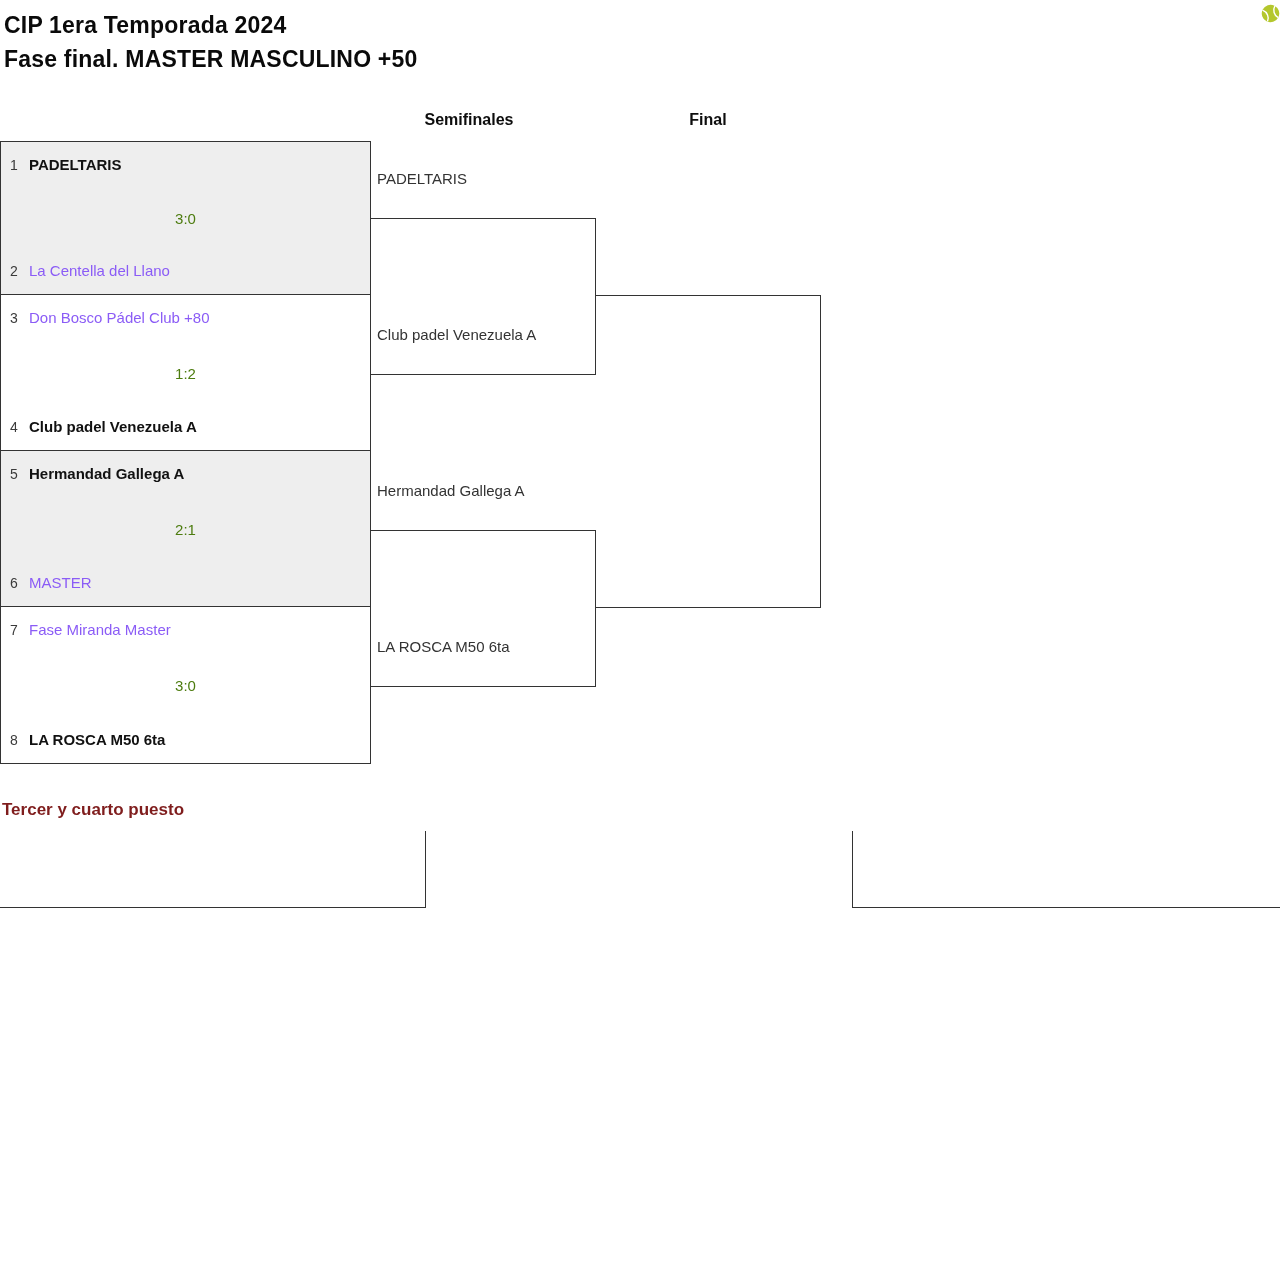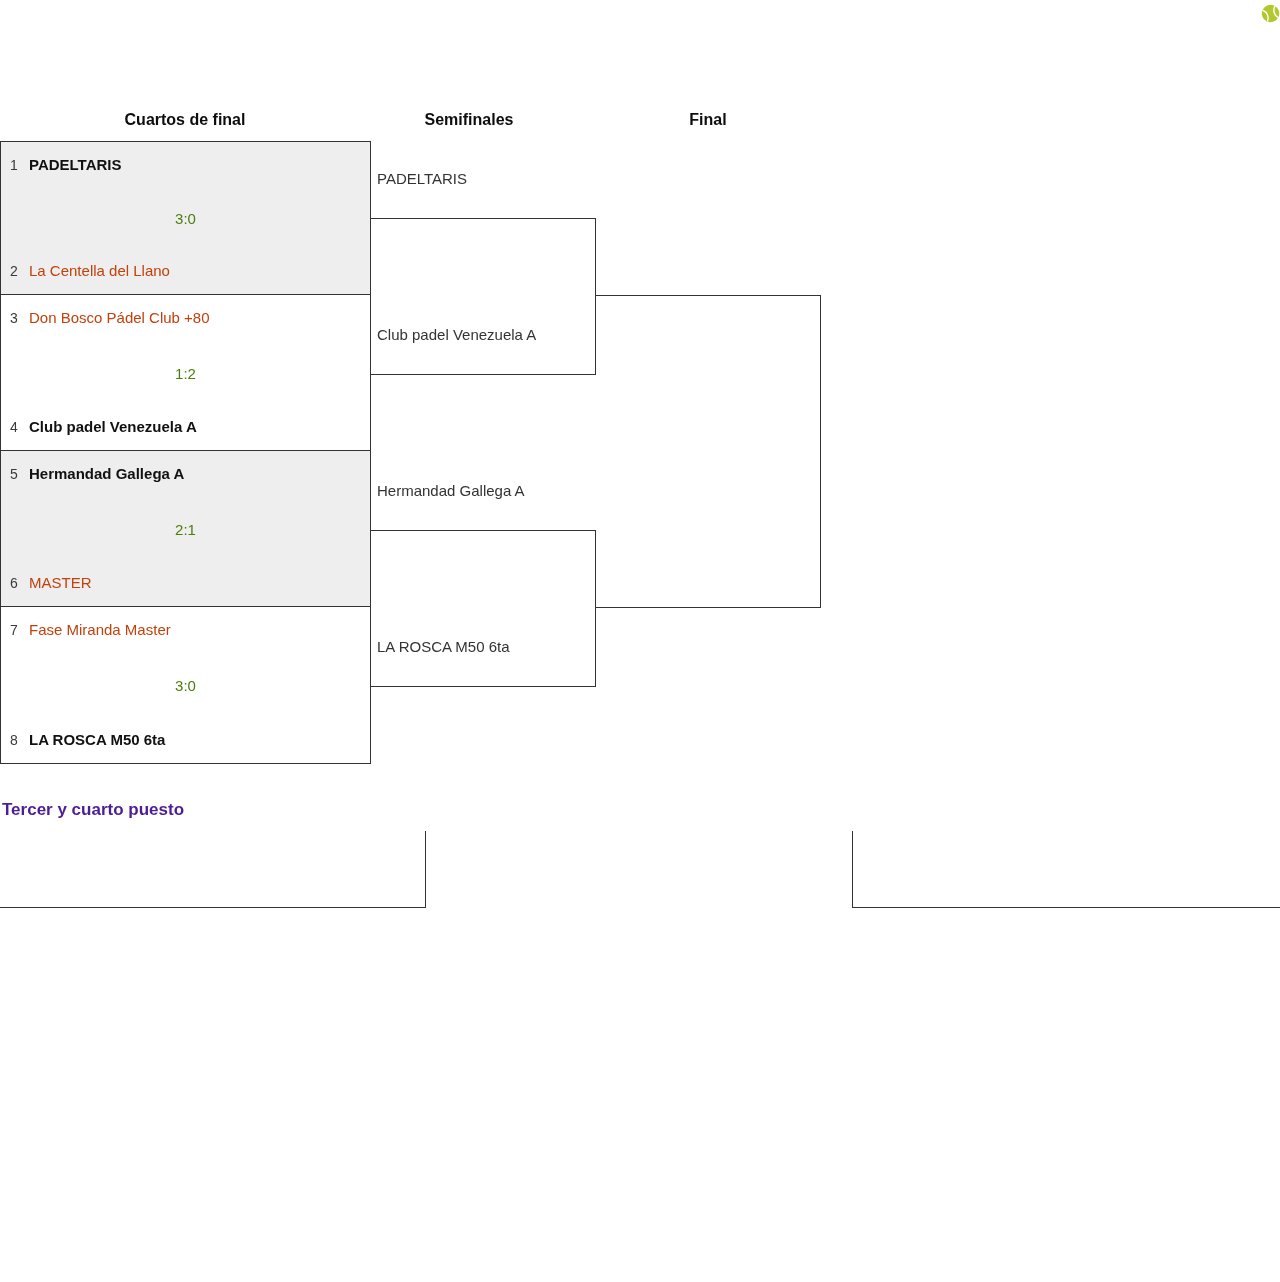--- a/index.html
+++ b/index.html
@@ -67,21 +67,21 @@
     line-height: 18px;
   }
   .team-row.top    { top: 14px; }
   .team-row.bottom { bottom: 14px; }
   .seed {
     flex: none;
     width: 19px;
     font-size: 14px;
     color: #3a3a3a;
   }
-  .team { color: #c2410c; white-space: nowrap; }
+  .team { color: #8b5cf6; white-space: nowrap; }
   .team.winner { font-weight: 700; color: #111; }
   .score {
     position: absolute;
     left: 0;
     right: 0;
     top: 50%;
     transform: translateY(-50%);
     text-align: center;
     font-size: 15px;
     color: #4d7c0f;
@@ -110,21 +110,21 @@
   .adv1 { top: 326px; }
   .adv2 { top: 482px; }
   .adv3 { top: 638px; }
 
   .third-heading {
     position: absolute;
     left: 2px;
     top: 800px;
     font-size: 17px;
     font-weight: 700;
-    color: #4c1d95;
+    color: #7f1d1d;
   }
   .tp-shape {
     position: absolute;
     top: 831px;
     height: 77px;
     box-sizing: border-box;
   }
   .tp-left {
     left: 0;
     width: 426px;
@@ -137,29 +137,30 @@
     border-left: 1px solid #333;
     border-bottom: 1px solid #333;
   }
 </style>
 </head>
 <body>
 
 <div class="canvas">
 
   <div class="title">
+    <div>CIP 1era Temporada 2024</div>
+    <div>Fase final. MASTER MASCULINO +50</div>
   </div>
 
   <svg class="ball" viewBox="0 0 20 20" aria-hidden="true">
     <circle cx="10" cy="10" r="9.2" fill="#b4c72d"></circle>
     <path d="M3.1 4.1 C 7.2 7.4 7.8 13.6 4.4 17.1" stroke="#ffffff" stroke-width="1.5" fill="none"></path>
     <path d="M16.9 3.7 C 13.2 7.2 12.8 13.2 16.4 16.6" stroke="#ffffff" stroke-width="1.5" fill="none"></path>
   </svg>
 
-  <div class="round-header rh-qf">Cuartos de final</div>
   <div class="round-header rh-sf">Semifinales</div>
   <div class="round-header rh-f">Final</div>
 
   <div class="match qf0 shaded">
     <div class="team-row top">
       <span class="seed">1</span>
       <span class="team winner">PADELTARIS</span>
     </div>
     <div class="score">3:0</div>
     <div class="team-row bottom">

